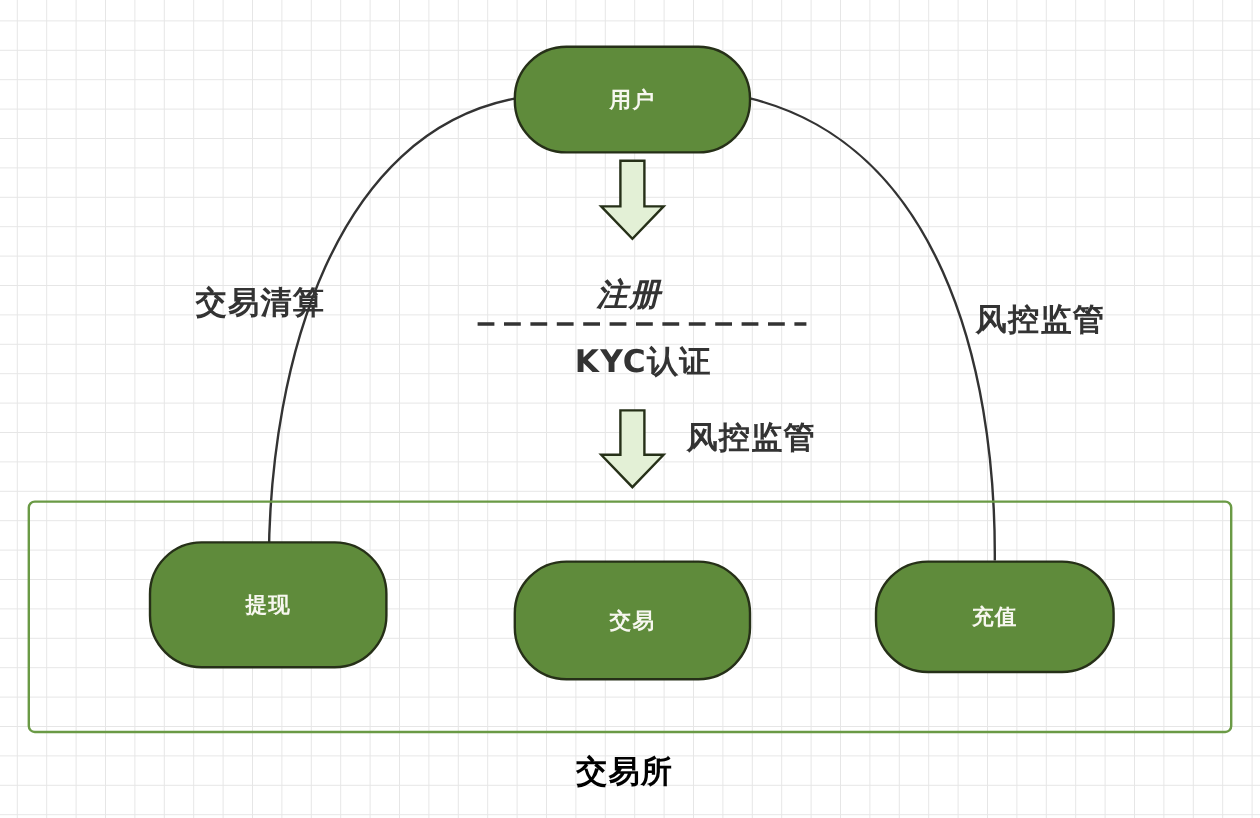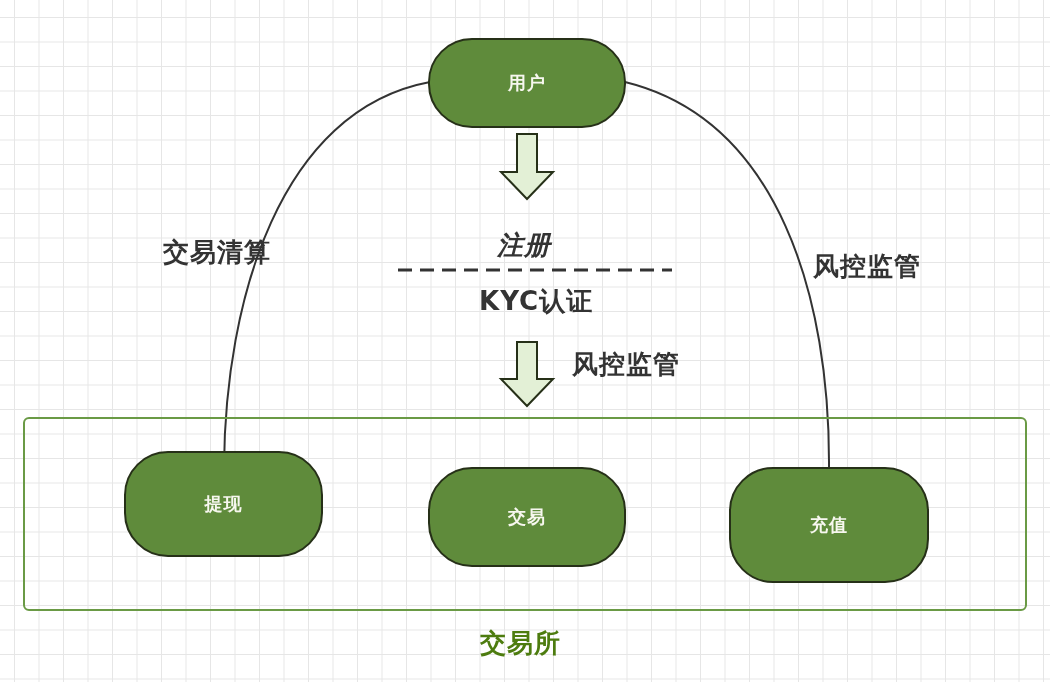--- a/index.html
+++ b/index.html
@@ -13,32 +13,32 @@
     background-position: 14px 17px;
     font-family: "DejaVu Sans", "Liberation Sans", sans-serif;
   }
   svg.edges { position: absolute; left: 0; top: 0; width: 1050px; height: 682px; }
   .group-box {
     position: absolute; left: 23px; top: 417px; width: 1004px; height: 194px;
     border: 2px solid #6a9a45; border-radius: 6px; box-sizing: border-box;
   }
   .group-label {
     position: absolute; left: 480px; top: 626px; font-size: 26px; font-weight: bold;
-    color: #4d7c0f; letter-spacing: 1px;
+    color: #000000; letter-spacing: 1px;
   }
   .node {
     position: absolute; background: #5f8b3b; border: 2.5px solid #263018;
     border-radius: 44px; box-sizing: border-box; color: #f7f7ef;
     font-size: 18px; font-weight: bold; display: flex; align-items: center;
     justify-content: center; letter-spacing: 1px;
   }
   .node-user { left: 428px; top: 38px; width: 198px; height: 90px; }
   .node-withdraw { left: 124px; top: 451px; width: 199px; height: 106px; }
   .node-trade { left: 428px; top: 467px; width: 198px; height: 100px; }
-  .node-deposit { left: 729px; top: 467px; width: 200px; height: 116px; }
+  .node-deposit { left: 729px; top: 467px; width: 200px; height: 94px; }
   .label {
     position: absolute; font-size: 26px; font-weight: bold; color: #333333; letter-spacing: 1px;
     white-space: nowrap;
   }
   .lbl-clearing { left: 135px; top: 235px; margin-left: 28px; }
   .lbl-risk { left: 813px; top: 249px; }
   .lbl-register { left: 497px; top: 228px; font-style: italic; }
   .lbl-kyc { left: 467px; top: 284px; margin-left: 12px; }
   .lbl-matching { left: 572px; top: 347px; }
 </style>

